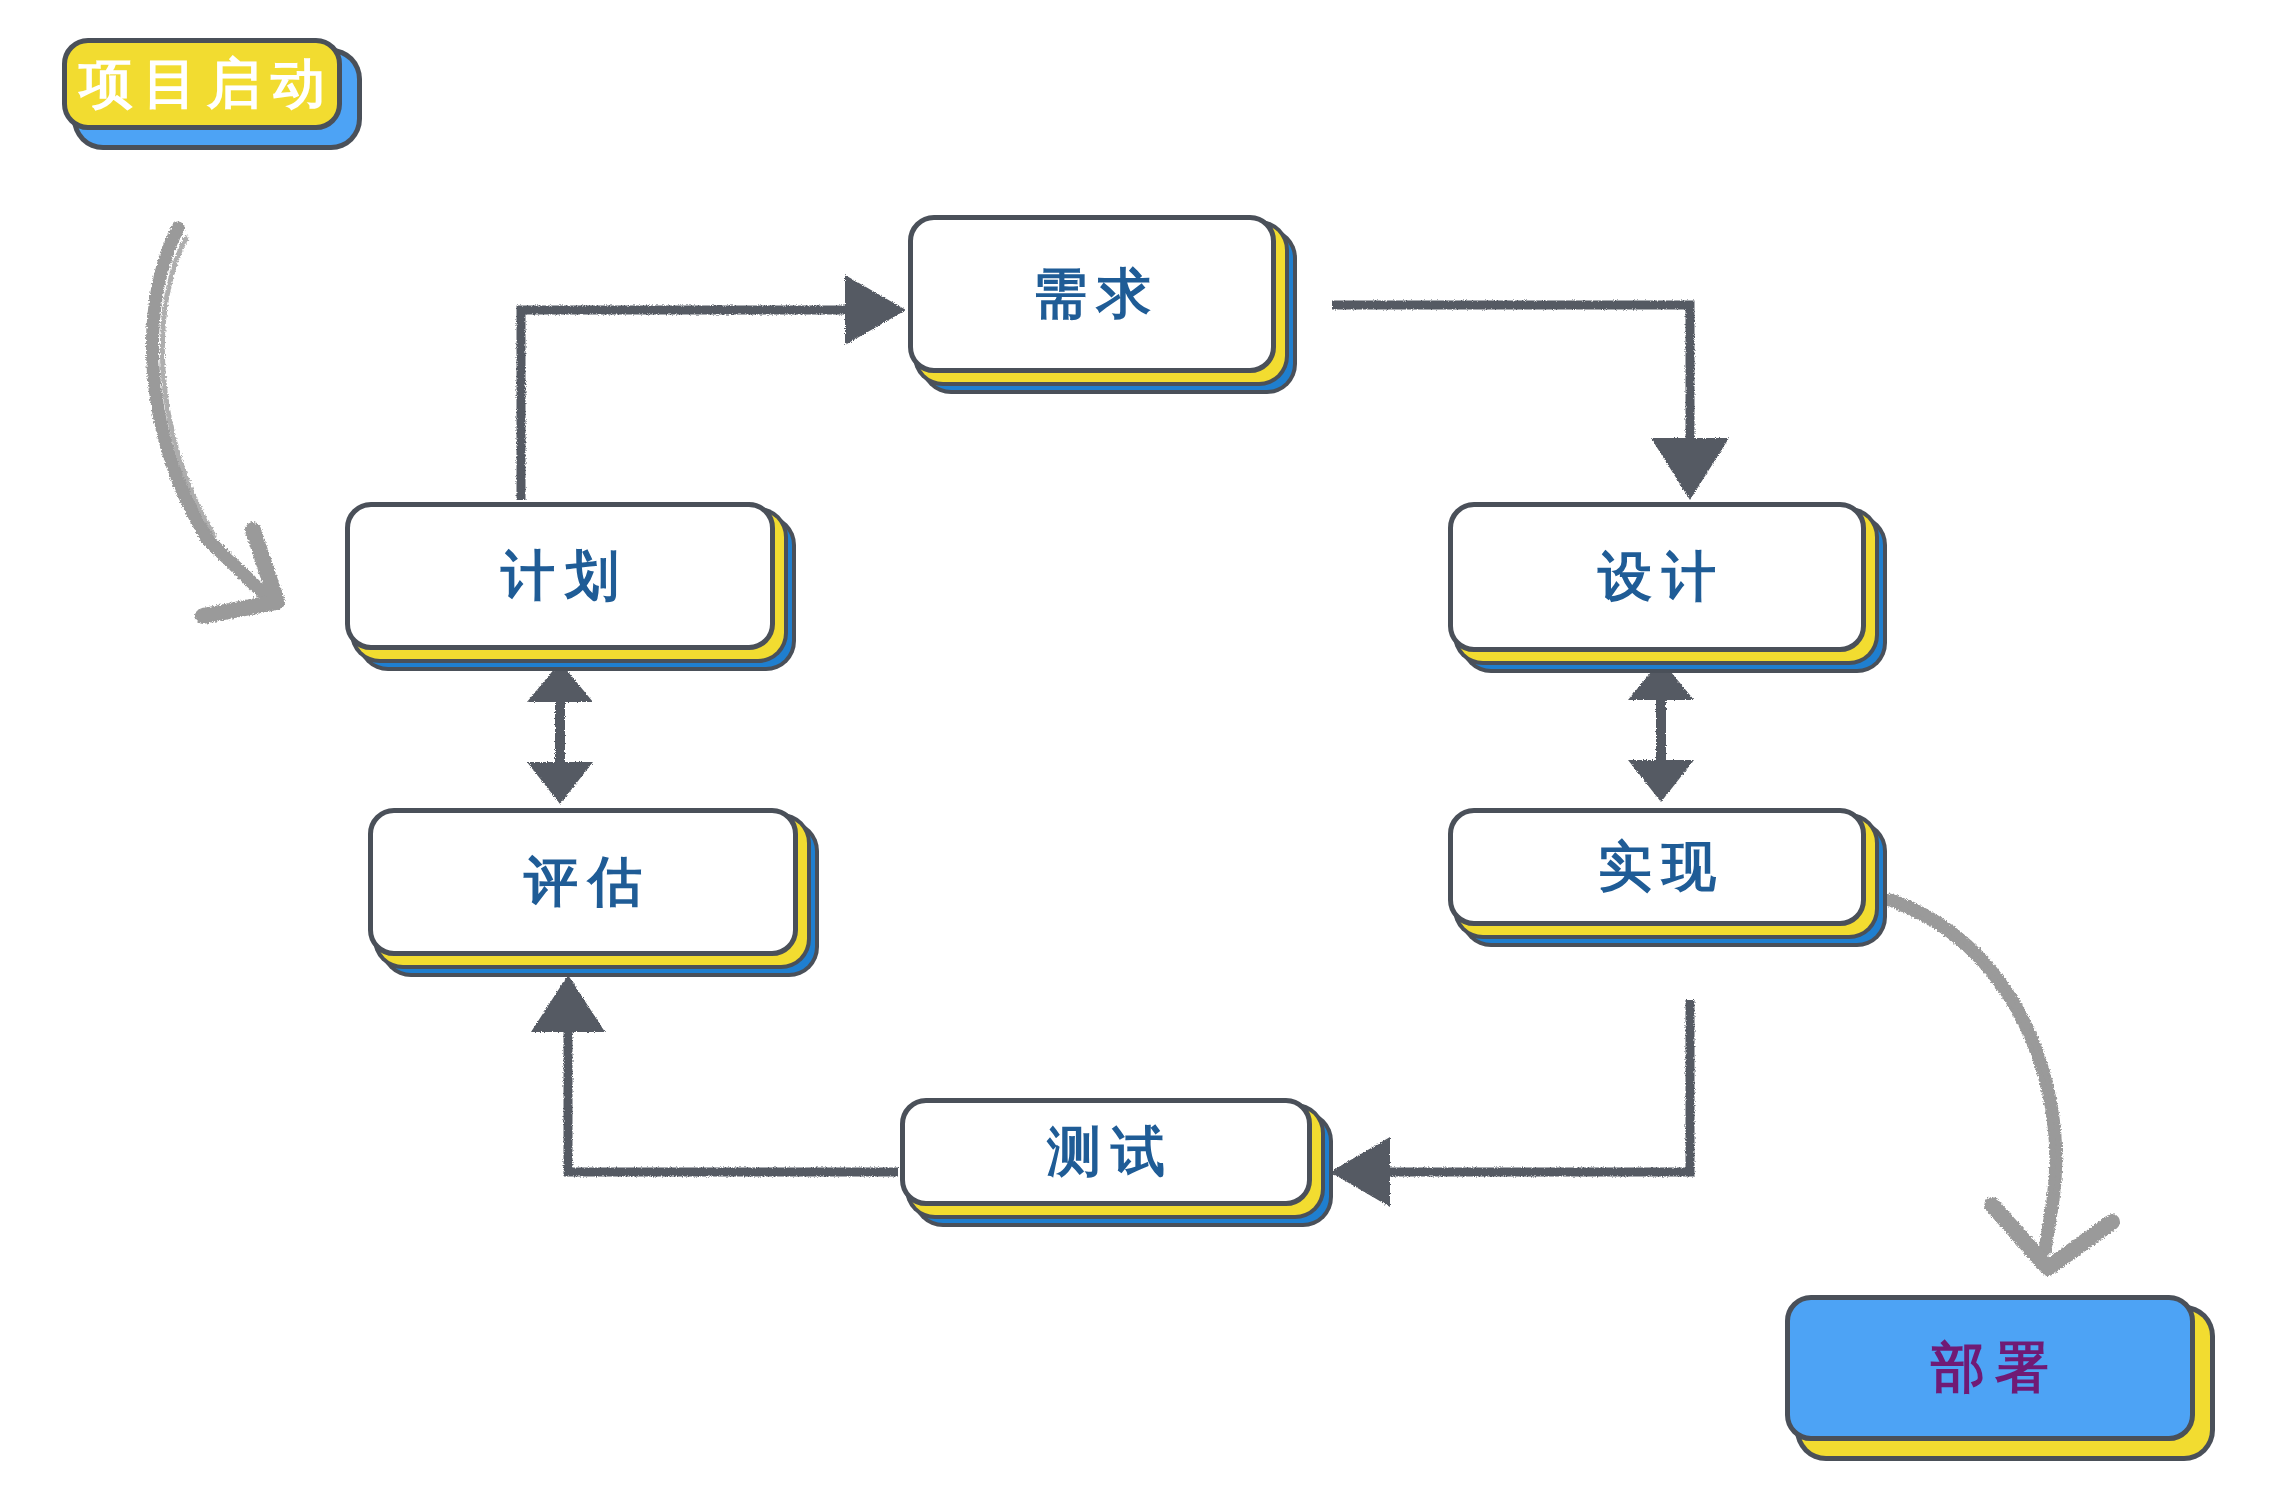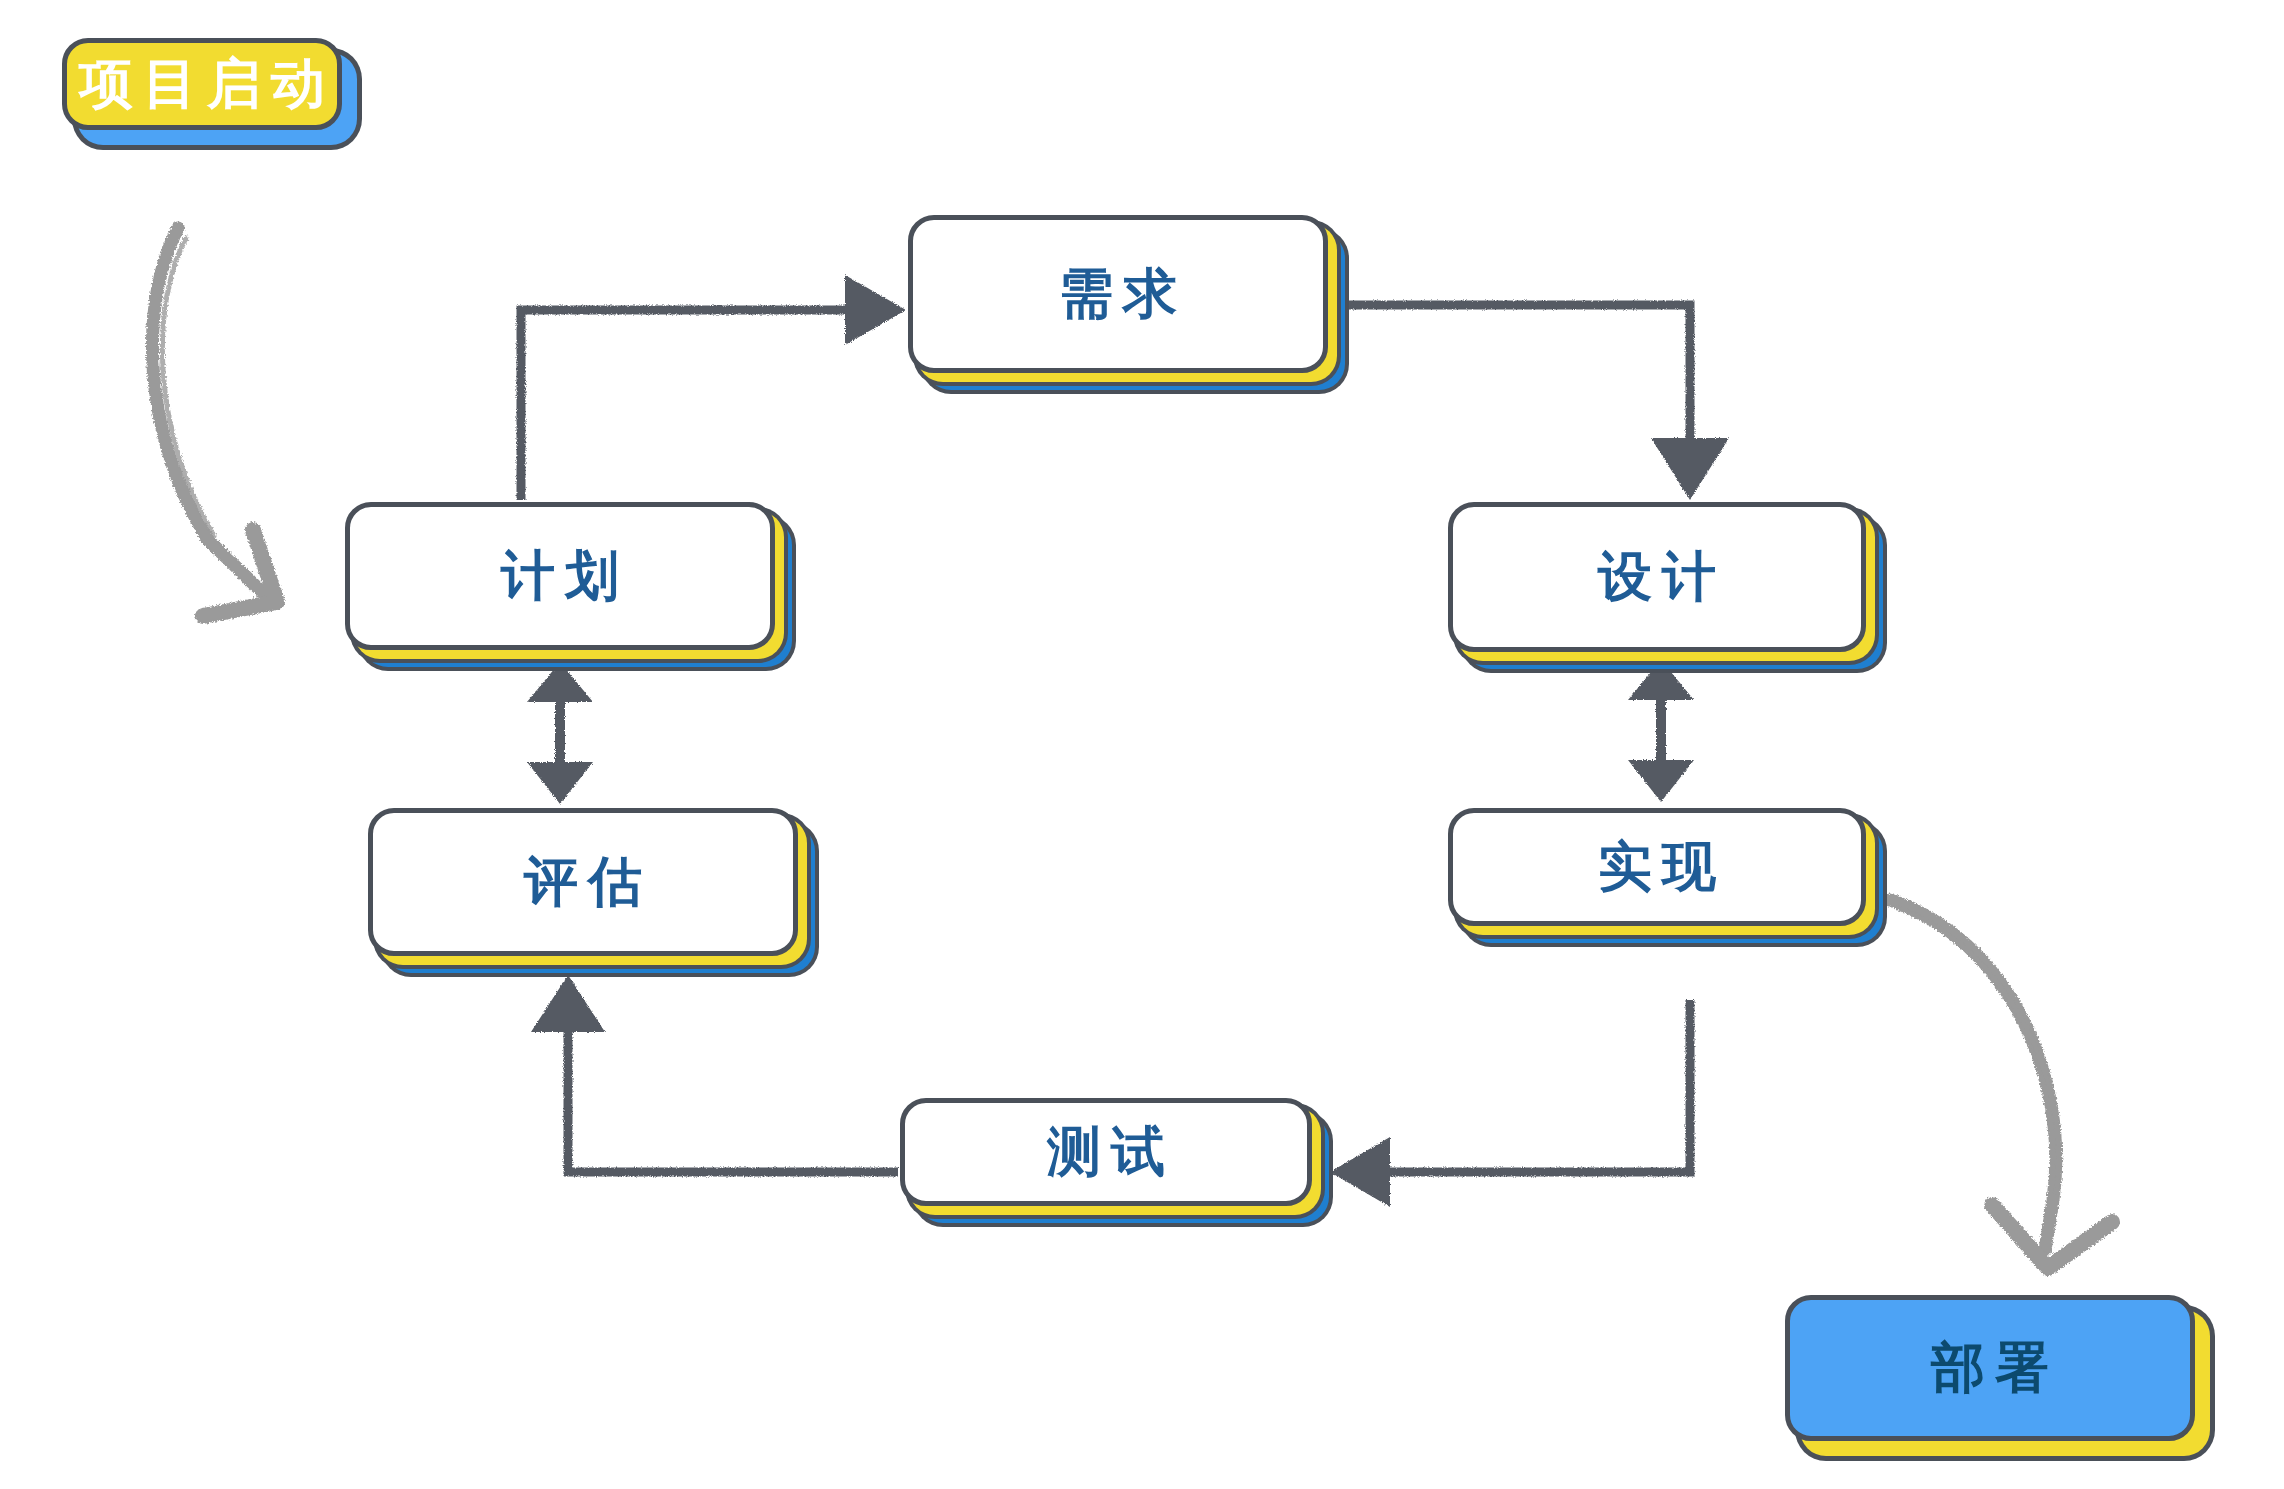--- a/index.html
+++ b/index.html
@@ -61,21 +61,21 @@
       15px 15px 0 5px #4a5059;
   }
   .node.start .lbl{color:#ffffff;}
   
   .node.finish{
     background:#4da3f5;
     box-shadow:
       15px 15px 0 0 #f2dc30,
       15px 15px 0 5px #4a5059;
   }
-  .node.finish .lbl{color:#0c4a6e;}
+  .node.finish .lbl{color:#701a75;}
 </style>
 </head>
 <body>
 
 <div id="canvas">
 
   <svg id="edge-layer" viewBox="0 0 2284 1489" xmlns="http://www.w3.org/2000/svg">
     <defs>
       <filter id="rough" x="-20%" y="-20%" width="140%" height="140%">
         <feTurbulence type="fractalNoise" baseFrequency="0.9" numOctaves="3" seed="7" result="n"></feTurbulence>
@@ -129,21 +129,21 @@
       <path d="M 1890 900 C 2010 940 2070 1080 2053 1200 L 2045 1250" fill="none" stroke="#9a9a9a" stroke-width="13" stroke-linecap="round"></path>
       <path d="M 1898 908 C 2012 952 2072 1086 2056 1192" fill="none" stroke="#9a9a9a" stroke-width="5" stroke-linecap="round" opacity=".8"></path>
       <path d="M 1992 1205 L 2048 1268 L 2112 1222" fill="none" stroke="#9a9a9a" stroke-width="16" stroke-linejoin="round" stroke-linecap="round"></path>
     </g>
   </svg>
 
   <div class="node start" style="left:62px;  top:38px;   width:280px; height:92px;">
     <span class="lbl">项目启动</span>
   </div>
 
-  <div class="node process" style="left:908px; top:215px;  width:420px; height:158px;justify-content:center;">
+  <div class="node process" style="left:908px; top:215px;  width:368px; height:158px;justify-content:center;">
     <span class="lbl">需求</span>
   </div>
 
   <div class="node process" style="left:345px; top:502px;  width:430px; height:148px;">
     <span class="lbl">计划</span>
   </div>
 
   <div class="node process" style="left:1448px;top:502px;  width:418px; height:150px;">
     <span class="lbl">设计</span>
   </div>

